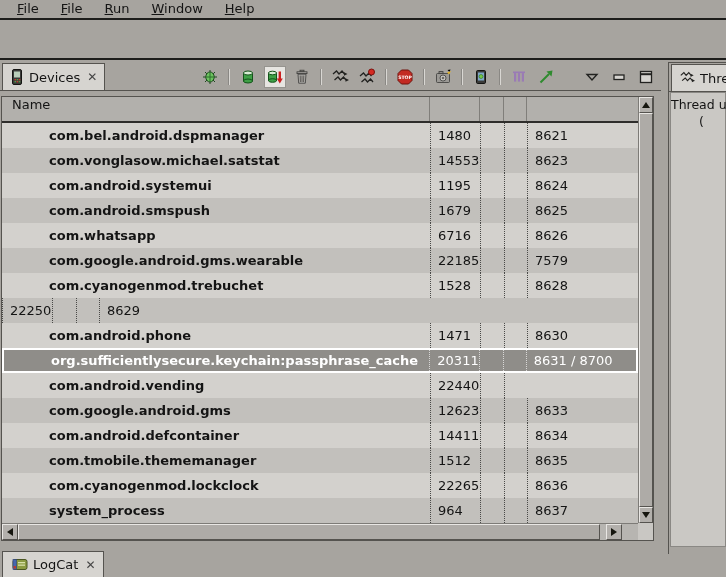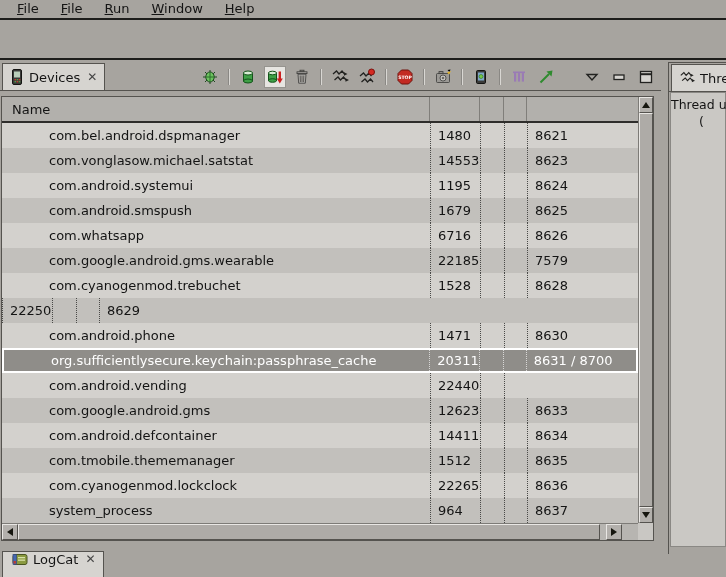--- a/index.html
+++ b/index.html
@@ -50,34 +50,34 @@
   
   .table-wrap{
     position:absolute;left:1px;top:34px;width:653px;height:445px;
     border:1px solid #55534f;background:#c9c7c3;box-sizing:border-box;
   }
   .thead{
     position:absolute;left:0;top:0;width:636px;height:26px;
     background:#b2b0ac;border-bottom:2px solid #2e2d2b;box-sizing:border-box;
     display:flex;
   }
-  .thead .hc{border-right:1px solid #807e7a;box-sizing:border-box;display:flex;align-items:center;}
+  .thead .hc{border-right:1px solid #807e7a;box-sizing:border-box;display:flex;}
   .hc-name{width:428px;padding-left:10px;}
   .hc-pid{width:50px;}
   .hc-n1{width:24px;}
   .hc-n2{width:23px;}
   .hc-port{width:111px;border-right:none !important;}
   .rows{position:absolute;left:0;top:26px;width:636px;height:400px;overflow:hidden;}
   .row{
     width:636px;height:25px;display:flex;align-items:center;box-sizing:border-box;
   }
   .row.even{background:#d3d1cd;}
   .row.odd{background:#c2c0bc;}
   .cell{height:100%;display:flex;align-items:center;box-sizing:border-box;overflow:hidden;white-space:nowrap;}
-  .c-name{width:428px;padding-left:47px;}
+  .c-name{width:428px;padding-left:47px;font-weight:bold;}
   .c-pid{width:50px;padding-left:7px;border-left:1px dotted #4a4a48;}
   .c-n1{width:24px;border-left:1px dotted #4a4a48;}
   .c-n2{width:23px;border-left:1px dotted #4a4a48;}
   .c-port{width:111px;padding-left:7px;border-left:1px dotted #4a4a48;}
   .row.selected{
     background:#8f8d89;color:#ffffff;
     border:2px solid #ffffff;
   }
   .row.selected .cell{border-left-color:rgba(255,255,255,.65);}
   
@@ -107,21 +107,21 @@
     background:#cac8c4;border:1px solid #8a8884;box-sizing:border-box;
     padding-top:3px;
   }
   .tmsg{white-space:nowrap;font-size:12.5px;line-height:17px;}
   .tmsg2{padding-left:28px;}
   
   .bottom-strip{position:absolute;left:0;top:554px;width:726px;height:23px;background:#a7a49f;}
   .logcat-tab{
     position:absolute;left:2px;top:551px;height:26px;
     background:#d6d4d0;border:1px solid #55534f;border-bottom:none;box-sizing:border-box;
-    display:flex;align-items:flex-start;gap:5px;padding:0 8px;white-space:nowrap;
+    display:flex;align-items:center;gap:5px;padding:0 8px;white-space:nowrap;
   }
   .logcat-tab .close-x{font-size:12px;color:#444;padding-left:2px;}
 </style>
 </head>
 <body>
 
 <div class="menubar">
   <span class="menu-item">File</span>
   <span class="menu-item">File</span>
   <span class="menu-item">Run</span>

